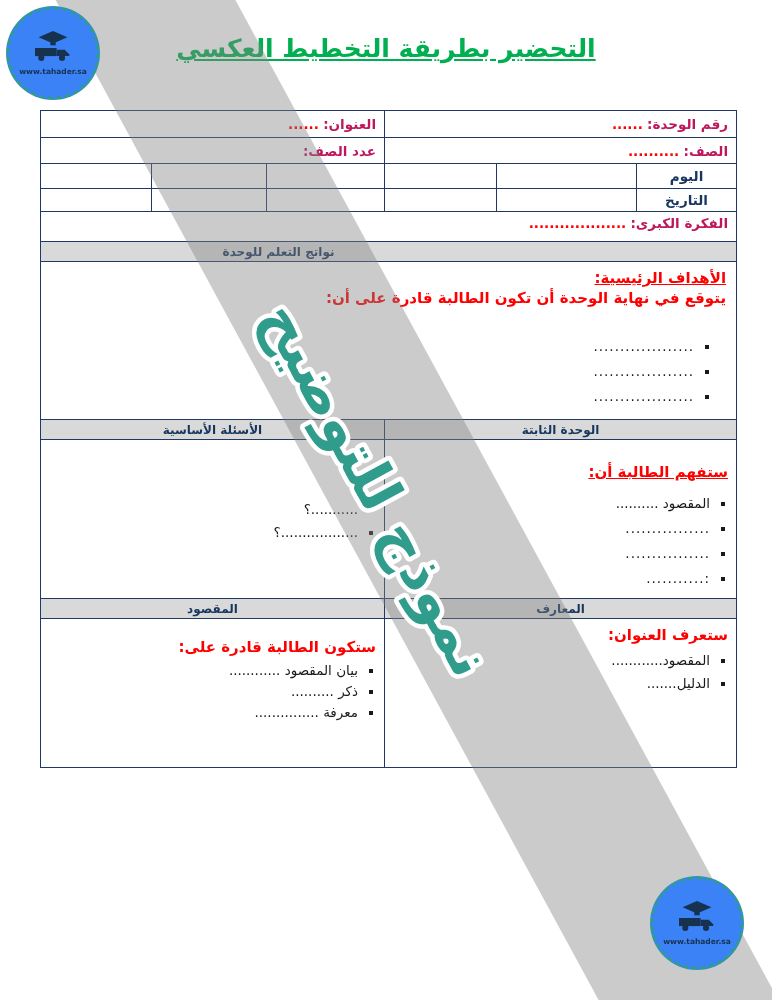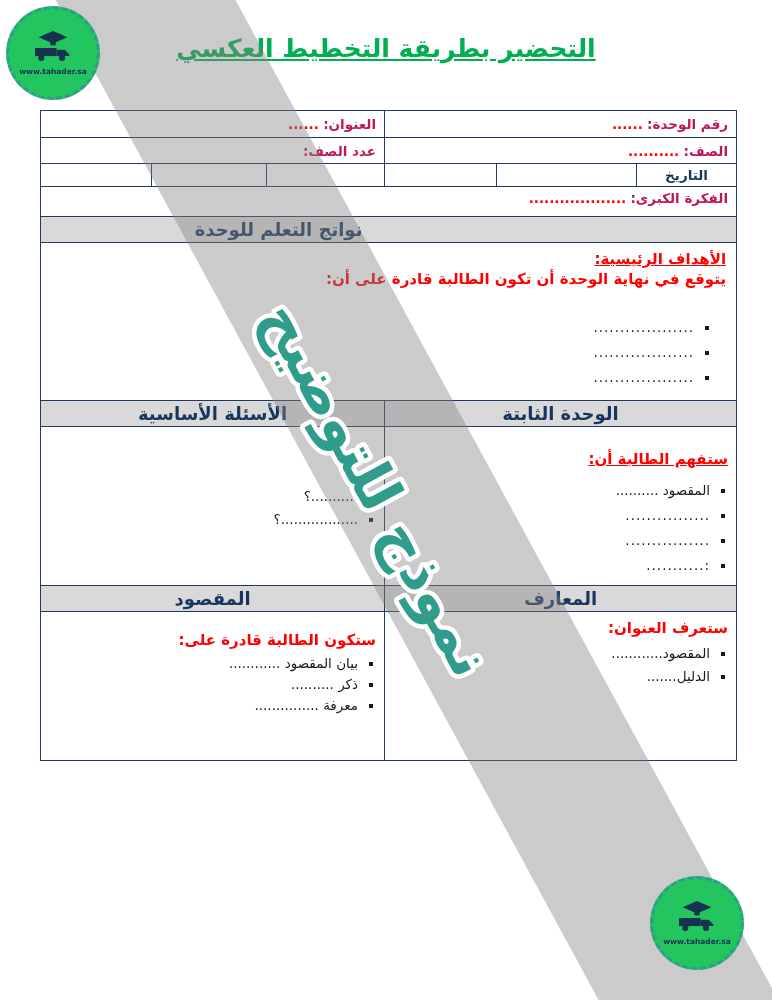--- a/index.html
+++ b/index.html
@@ -24,21 +24,21 @@
     font-family:"DejaVu Sans","Liberation Sans",sans-serif;
     font-weight:bold; font-size:58px;
     fill:#2f9c8c; stroke:#ffffff; stroke-width:9px;
     paint-order:stroke fill; stroke-linejoin:round;
   }
 
   
   .logo {
     position:absolute; width:94px; height:94px;
     border:3px dashed #2f9c8c; border-radius:50%;
-    background:#22c55e; z-index:7;
+    background:#3b82f6; z-index:7;
     display:flex; flex-direction:column; align-items:center; justify-content:center;
   }
   .logo-tl { left:6px; top:6px; }
   .logo-br { left:650px; top:876px; }
   .logo-icon { width:56px; height:36px; }
   .logo-url { font-size:7.5px; color:#16324f; font-weight:bold; margin-top:1px; }
 
   .title {
     position:absolute; top:34px; left:0; width:100%;
     text-align:center; color:#00b050; font-weight:bold;
@@ -60,21 +60,21 @@
   .val { color:#ff0000; font-weight:bold; letter-spacing:1px; }
 
   .r1 td { height:27px; }
   .r2 td { height:26px; }
   .r-day td { height:25px; }
   .r-date td { height:22px; }
   .day-label { text-align:center; font-weight:bold; }
   .r-bigidea td { height:30px; }
   .hdr td {
     background:#d9d9d9; height:20px; text-align:center;
-    font-weight:bold; font-size:18px; color:#17365d; padding:2px;
+    font-weight:bold; font-size:12px; color:#17365d; padding:2px;
   }
   .outcomes-cell { padding:2px 222px 2px 2px !important; }
 
   .goals-cell { height:154px; vertical-align:top !important; padding:6px 10px !important; }
   .red-h { color:#ff0000; font-weight:bold; font-size:15px; line-height:20px; }
   .u { text-decoration:underline; }
 
   ul.dots { list-style:square; direction:rtl; padding-right:18px; color:#1a1a1a; }
   ul.dots li { font-size:13.5px; letter-spacing:1px; color:#1a1a1a; }
 
@@ -162,20 +162,28 @@
     <tr class="r2">
       <td colspan="3">
         <span class="lbl">الصف:</span>
         <span class="val">..........</span>
       </td>
       <td colspan="3">
         <span class="lbl">عدد الصف:</span>
       </td>
     </tr>
 
+    <tr class="r-day">
+      <td class="day-label">اليوم</td>
+      <td></td>
+      <td></td>
+      <td></td>
+      <td></td>
+      <td></td>
+    </tr>
 
     <tr class="r-date">
       <td class="day-label">التاريخ</td>
       <td></td>
       <td></td>
       <td></td>
       <td></td>
       <td></td>
     </tr>
 

